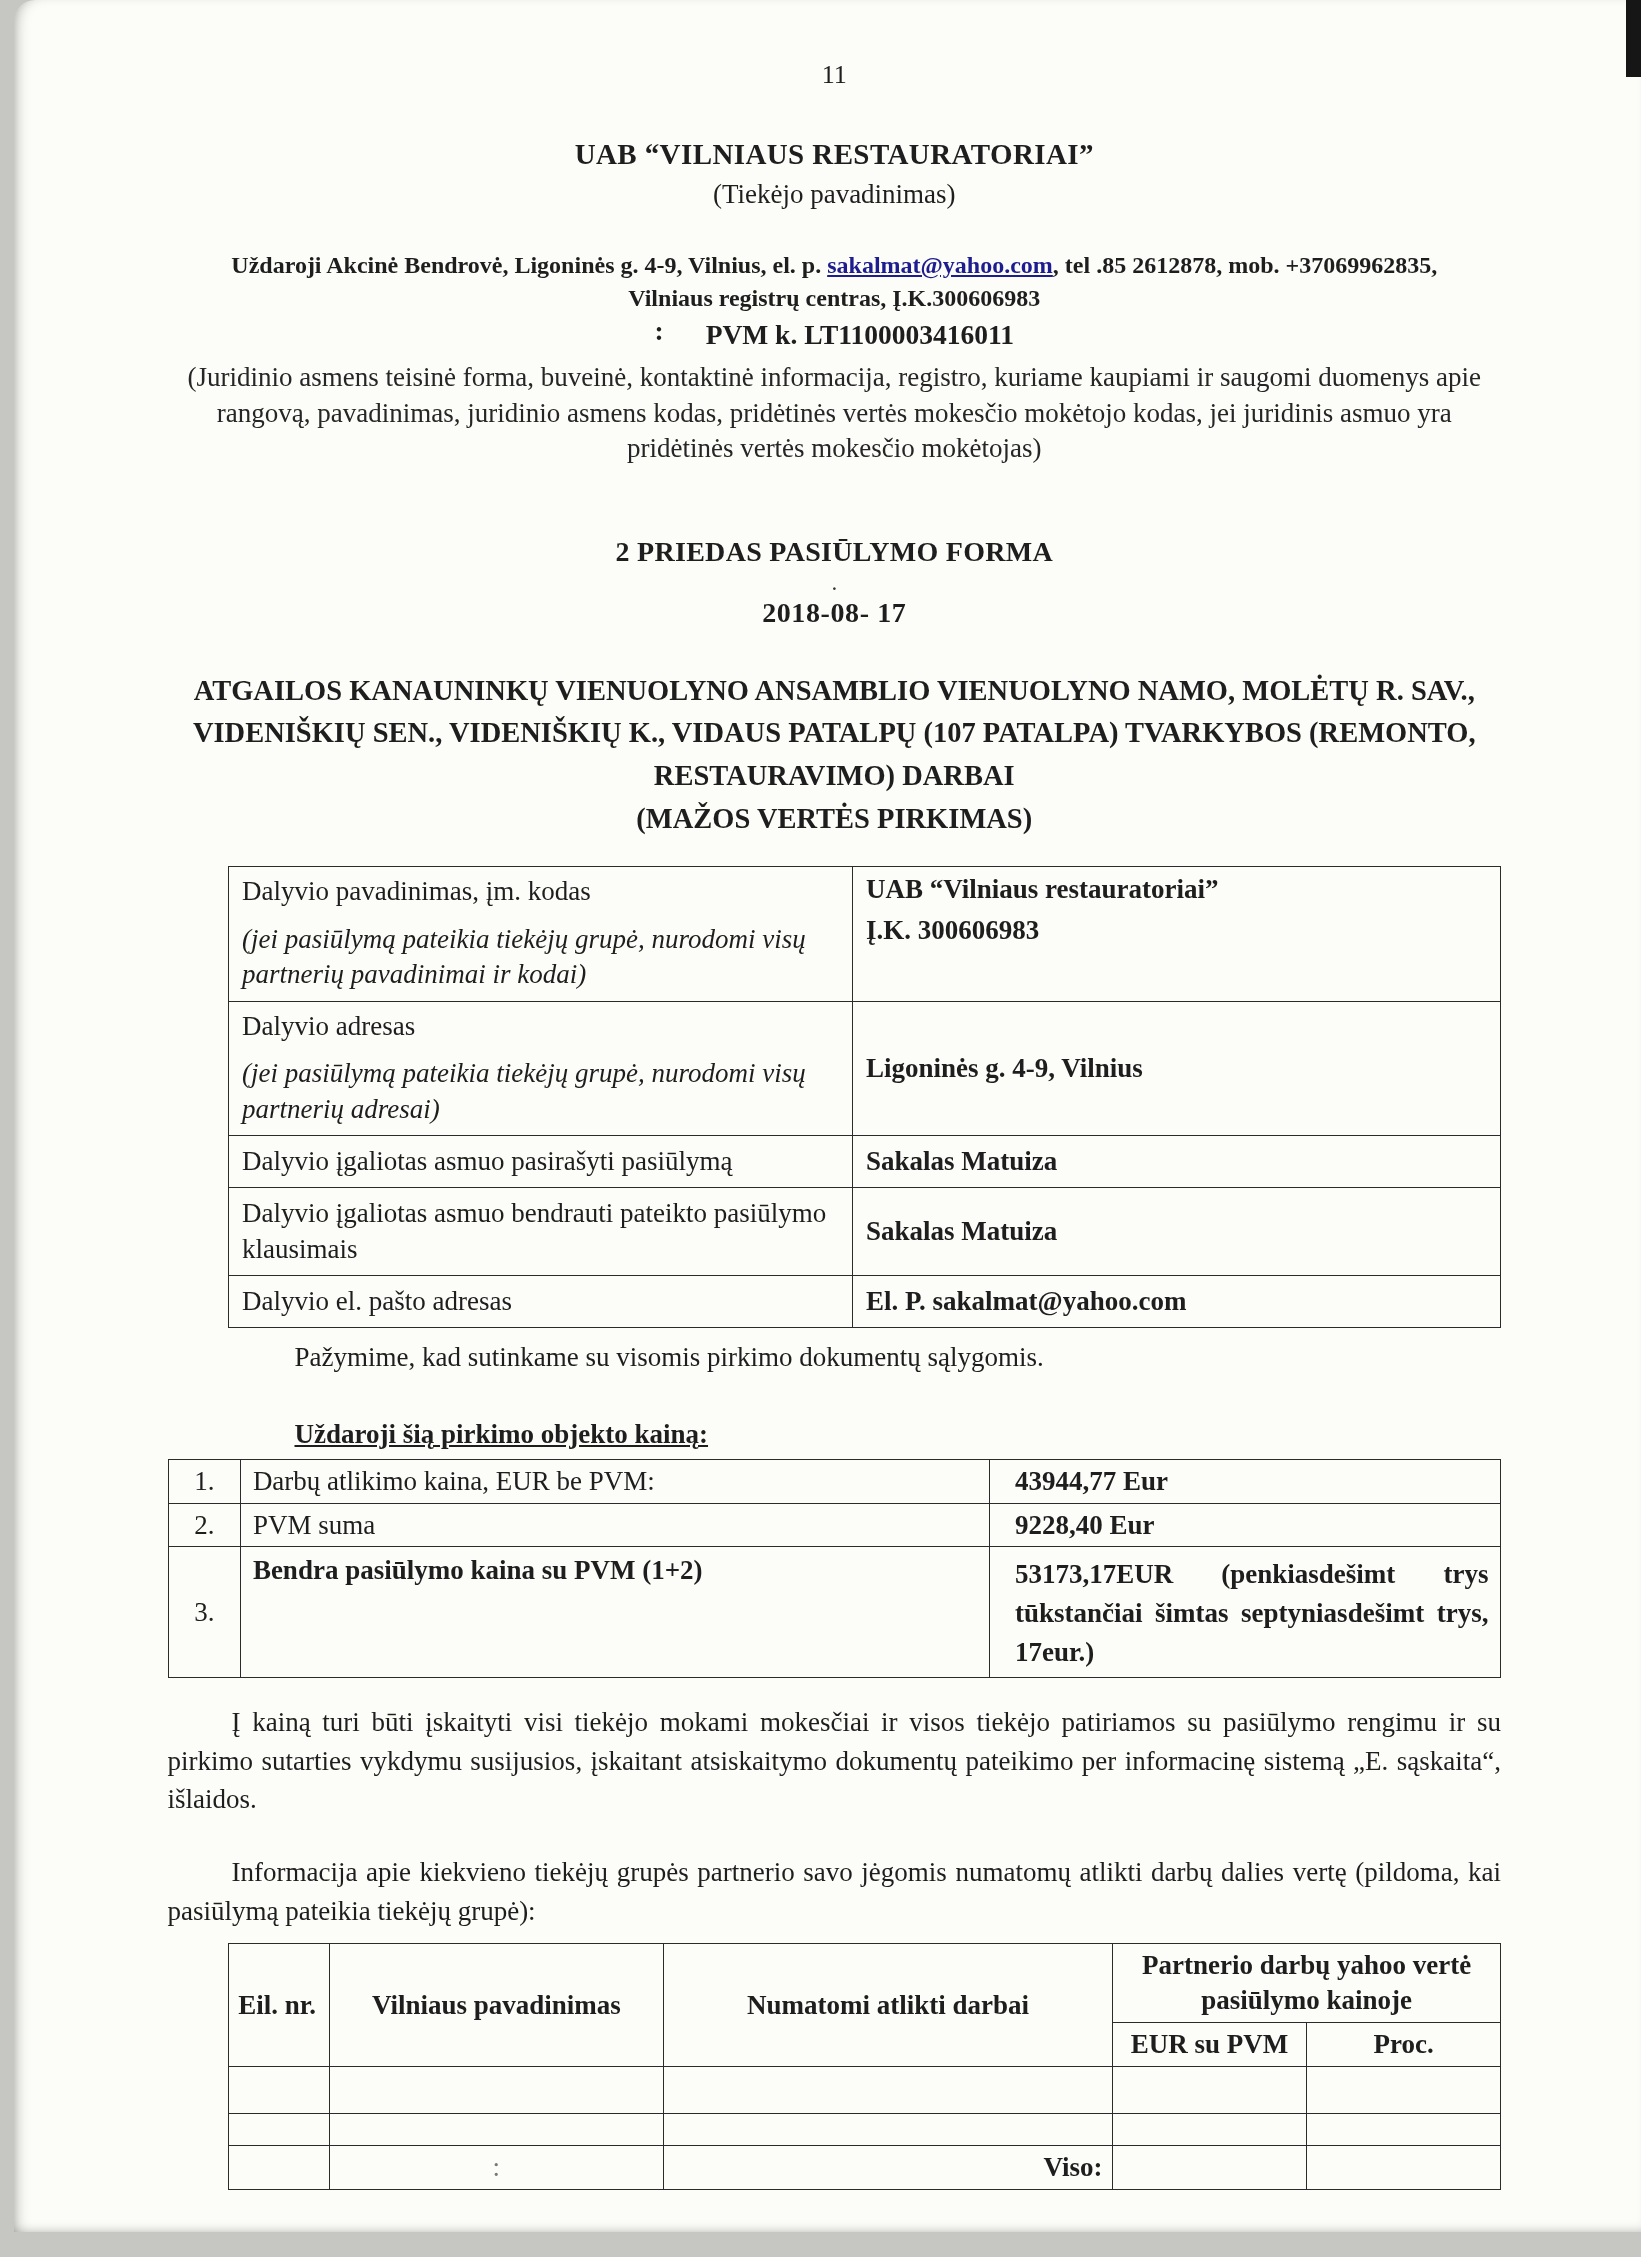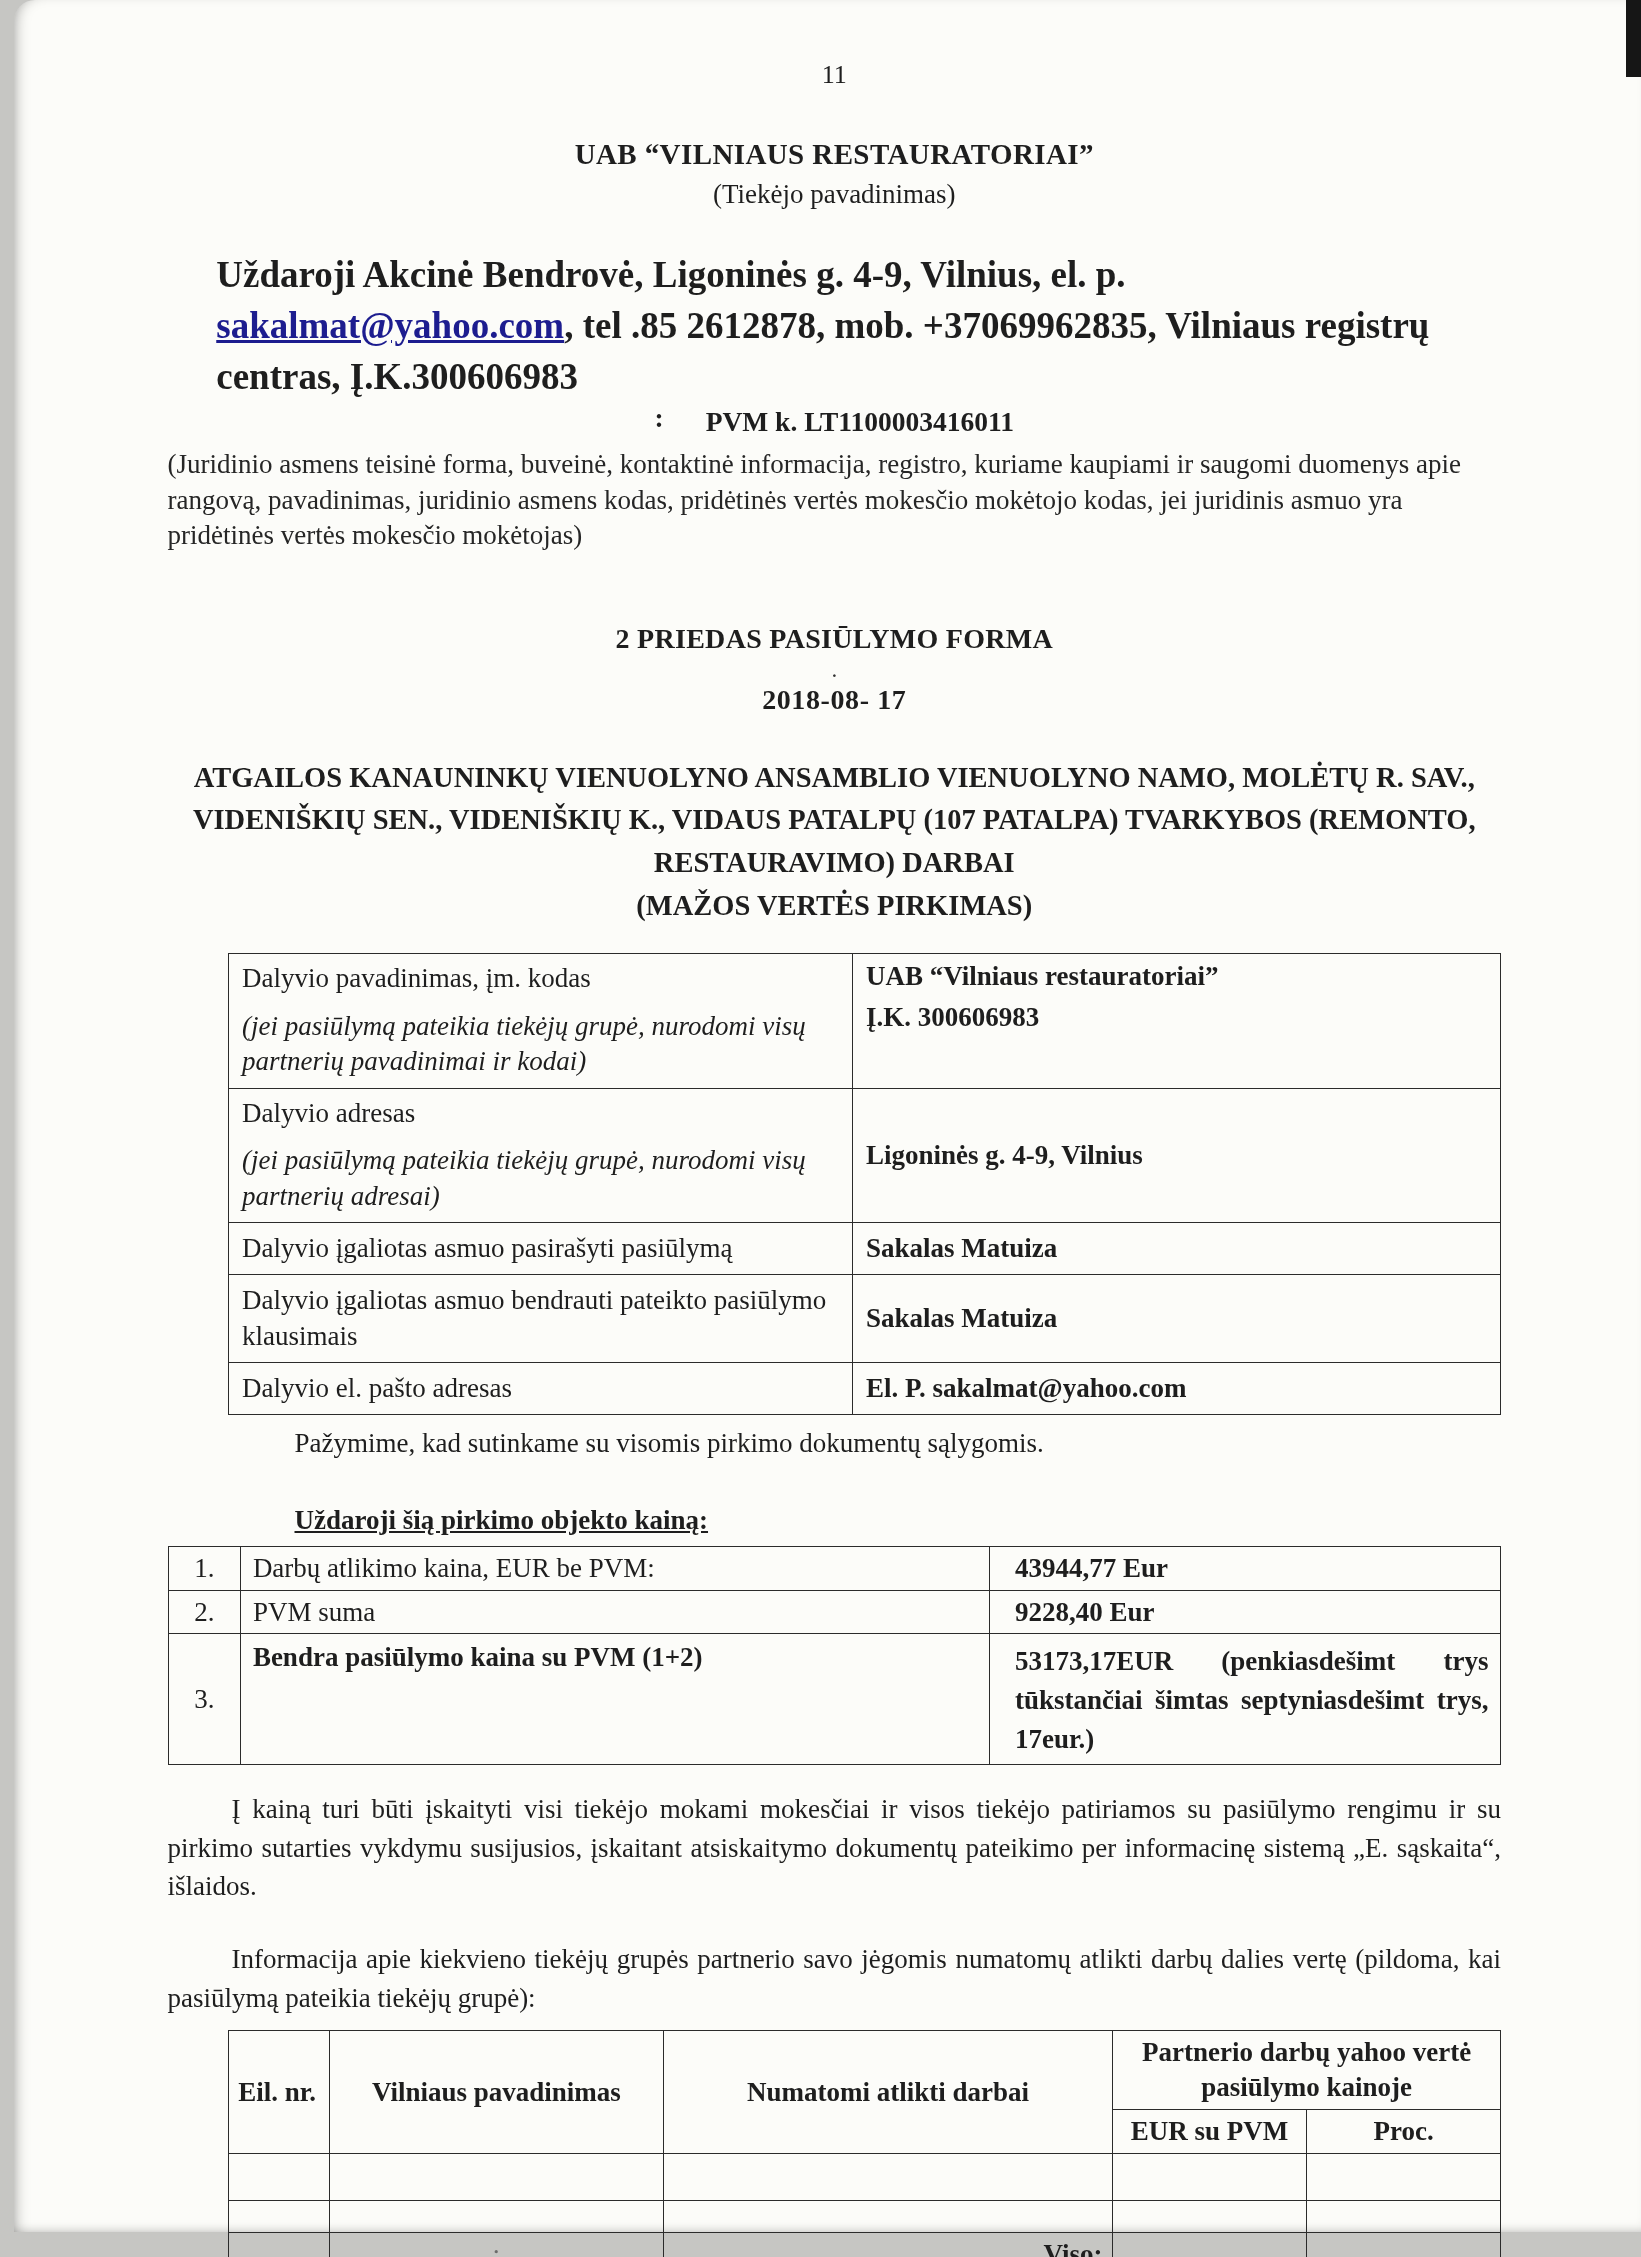--- a/index.html
+++ b/index.html
@@ -16,27 +16,27 @@
     box-shadow:inset 9.7px 0 15.4px -9.7px rgba(0,0,0,.38), inset 0 -7.7px 11.6px -7.7px rgba(0,0,0,.22);
   }
   .scan-strip{position:absolute;top:0;right:0;width:15.4px;height:77px;background:#161616;}
   .content{position:absolute;left:154px;right:140px;top:4px;}
 
   .page-number{text-align:center;margin-top:56px;font-size:26px;}
   .company-title{text-align:center;margin-top:48px;font-size:29px;font-weight:bold;letter-spacing:0.4px;}
   .company-note{text-align:center;margin-top:7.7px;font-size:27px;}
 
   .contact{
-    margin:39px auto 0;max-width:1236px;
-    font-size:37px;font-weight:bold;line-height:1.38;
+    text-align:center;margin:39px auto 0;max-width:1236px;
+    font-size:24px;font-weight:bold;line-height:1.38;
   }
   .email-link{color:#1d1d8f;text-decoration:underline;cursor:pointer;}
   .vat-line{text-align:center;font-size:27.5px;font-weight:bold;margin-top:3.9px;}
   .colon-artifact{display:inline-block;margin-right:42px;transform:translateY(-3.9px);}
-  .legal-note{text-align:left;font-size:27px;line-height:1.3;margin-top:9.7px;color:#262626;}
+  .legal-note{text-align:center;font-size:27px;line-height:1.3;margin-top:9.7px;color:#262626;}
 
   .annex-title{text-align:center;font-weight:bold;font-size:28px;margin-top:70px;letter-spacing:0.3px;}
   .dot-artifact{text-align:center;font-size:23px;margin-top:9.7px;line-height:11.6px;color:#333;}
   .date-line{text-align:center;font-weight:bold;font-size:28px;margin-top:7.7px;letter-spacing:0.6px;}
   .subject{ text-align:center;font-weight:bold;font-size:28.5px;line-height:1.5;margin-top:41px;}
 
   table{border-collapse:collapse;table-layout:fixed;}
   td,th{border:1.9px solid #2b2b2b;font-size:27px;}
 
   .participant-table{margin-top:25px;margin-left:60px;width:calc(100% - 60px);}

